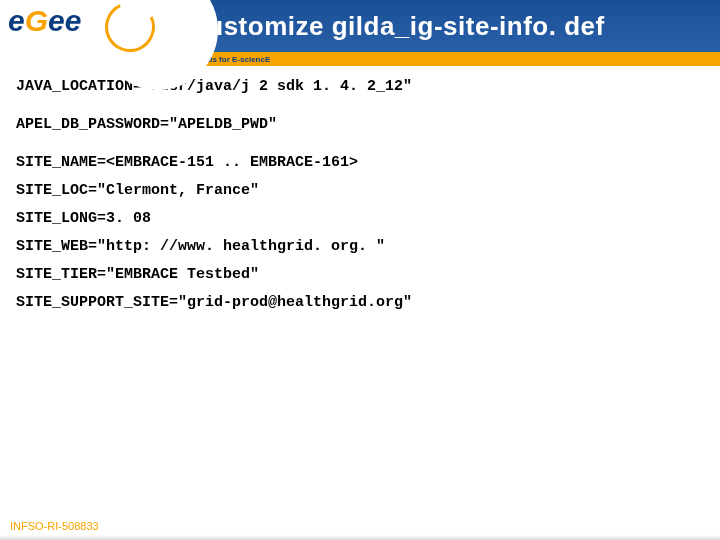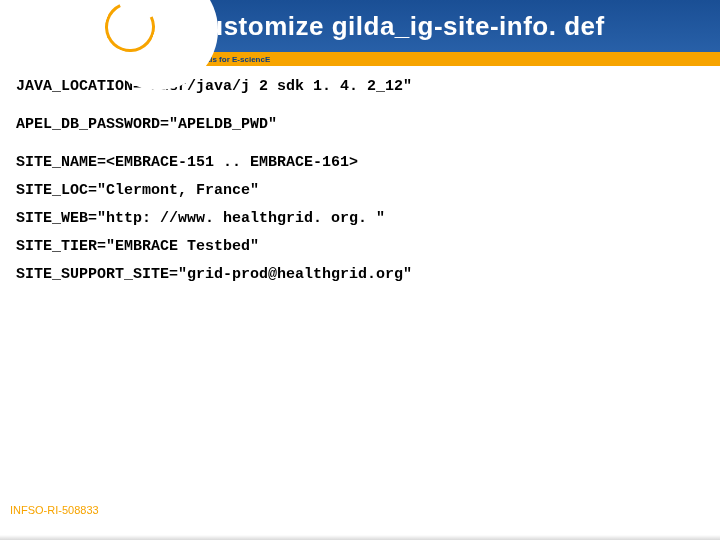--- a/index.html
+++ b/index.html
@@ -91,21 +91,21 @@
   .line {
     font: bold 15px "Courier New", monospace;
     color: #000;
     margin-bottom: 11px;
     white-space: pre;
   }
   .gap { height: 10px; }
   .footer {
     position: absolute;
     left: 10px;
-    bottom: 24px;
+    bottom: 8px;
     font: 11px Arial;
     color: #f7a400;
   }
   .shadow {
     position: absolute;
     left:0; right:0; bottom:0; height:5px;
     background: linear-gradient(rgba(0,0,0,0), rgba(0,0,0,0.15));
   }
 </style>
 </head>
@@ -113,30 +113,34 @@
 
 <div class="header">
   <div class="title-bar">
     <span class="title-text">Customize gilda_ig-site-info. def</span>
   </div>
   <div class="subtitle-bar">
     <span class="subtitle-text">Enabling Grids for E-sciencE</span>
   </div>
   <div class="arc-mask"></div>
   <div class="logo-area">
+    <div class="logo">
+      <span class="logo-e1">e</span><span class="logo-g">G</span><span class="logo-e2">e</span><span class="logo-e3">e</span>
+    </div>
     <div class="logo-spin"></div>
   </div>
 </div>
 
 <div class="content">
   <div class="line">JAVA_LOCATION="/usr/java/j 2 sdk 1. 4. 2_12"</div>
   <div class="gap"></div>
   <div class="line">APEL_DB_PASSWORD="APELDB_PWD"</div>
   <div class="gap"></div>
   <div class="line">SITE_NAME=&lt;EMBRACE-151 .. EMBRACE-161&gt;</div>
   <div class="line">SITE_LOC="Clermont, France"</div>
+  <div class="line">SITE_LONG=3. 08</div>
   <div class="line">SITE_WEB="http: //www. healthgrid. org. "</div>
   <div class="line">SITE_TIER="EMBRACE Testbed"</div>
   <div class="line">SITE_SUPPORT_SITE="grid-prod@healthgrid.org"</div>
 </div>
 
 <div class="footer">INFSO-RI-508833</div>
 <div class="shadow"></div>
 
 </body></html>

